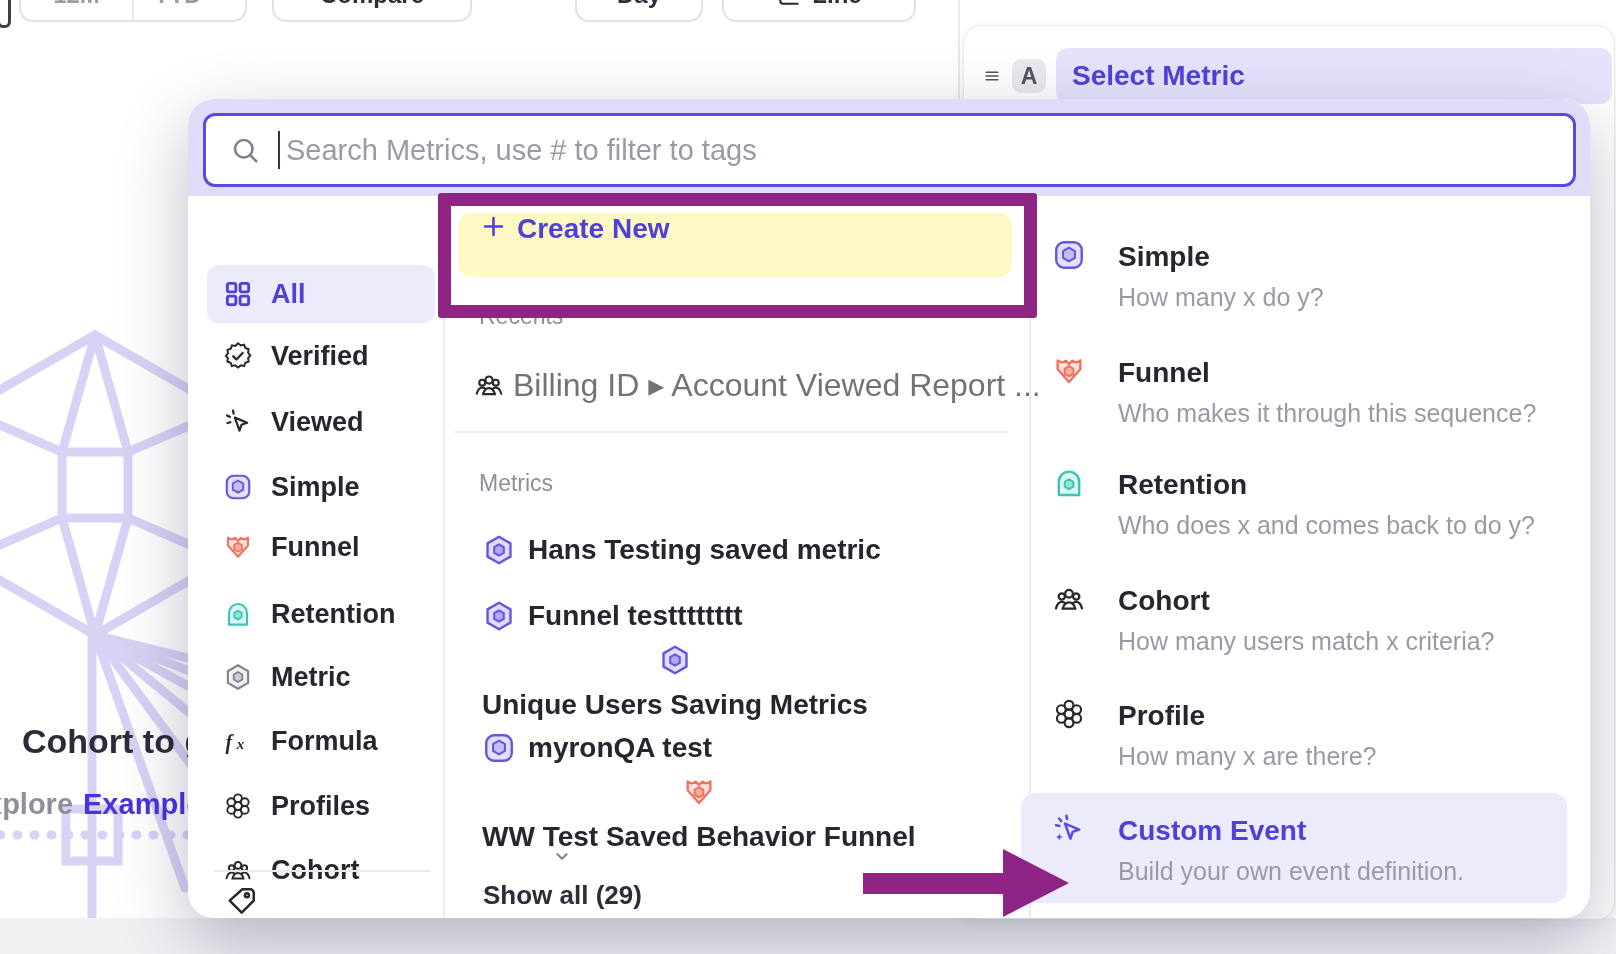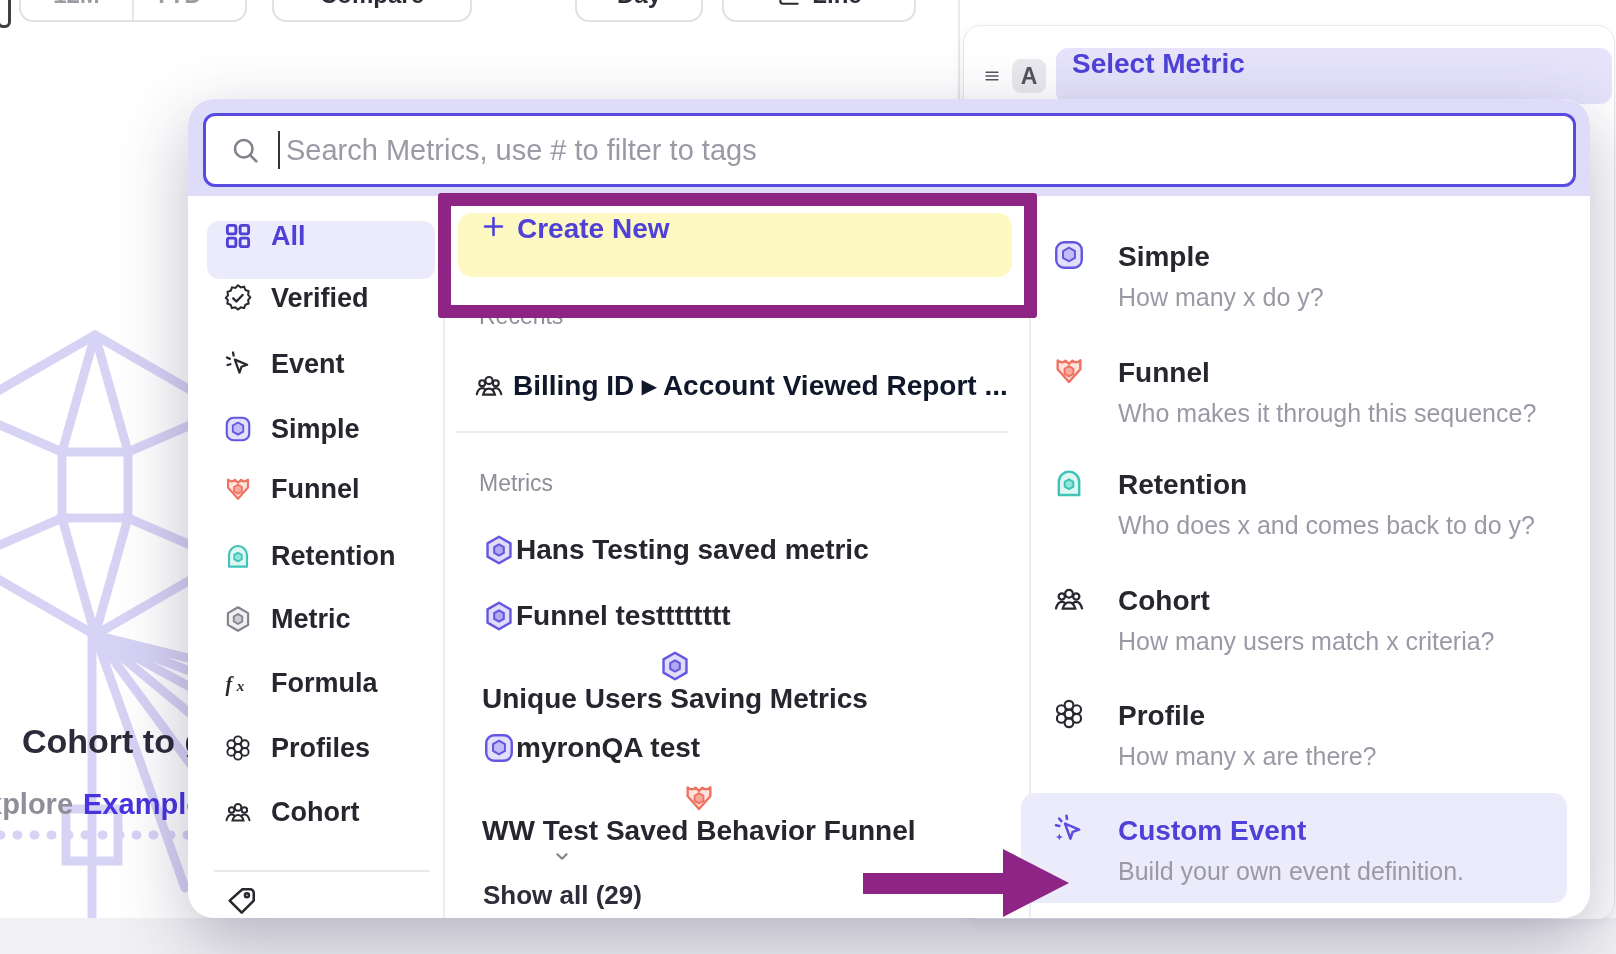--- a/index.html
+++ b/index.html
@@ -19,53 +19,53 @@
   .tbtn{position:absolute;top:-32px;height:54px;background:#fff;border:2px solid #e1e1e6;border-radius:14px;display:flex;align-items:center;justify-content:center;gap:10px;font-size:24px;font-weight:600;color:#2d2d3a;z-index:2;box-sizing:border-box;}
   .seg{position:absolute;left:19px;top:-32px;width:228px;height:54px;border:2px solid #e1e1e6;border-radius:14px;background:#fff;display:flex;z-index:2;box-sizing:border-box;}
   .seg .cell{flex:1;display:flex;align-items:center;justify-content:center;gap:8px;font-size:24px;font-weight:600;color:#9c9ba4;}
   .seg .cell + .cell{border-left:2px solid #e7e7ea;}
 
   
   .slot-card{position:absolute;left:963px;top:25px;width:650px;height:893px;background:#fff;border:1px solid #e7e7ec;border-radius:18px;box-shadow:0 4px 14px rgba(40,40,70,.06);z-index:2;}
   .slot-inner{position:absolute;left:18px;top:22px;display:flex;align-items:center;gap:10px;}
   .slot-handle{width:20px;height:20px;}
   .slot-badge{width:34px;height:34px;background:#e9e9ee;border-radius:9px;display:flex;align-items:center;justify-content:center;font-size:23px;font-weight:700;color:#53525c;}
-  .slot-pill{height:56px;width:540px;background:#e6e3fb;border-radius:12px;display:flex;padding-left:16px;font-size:28px;font-weight:600;color:#4f42d8;}
+  .slot-pill{height:56px;width:540px;background:#e6e3fb;border-radius:12px;display:flex;align-items:center;padding-left:16px;font-size:28px;font-weight:600;color:#4f42d8;}
 
   
   .modal{position:absolute;left:188px;top:99px;width:1402px;height:819px;background:#fff;border-radius:26px;box-shadow:0 24px 70px rgba(40,35,80,.30);z-index:10;overflow:hidden;}
   .modal-header{position:absolute;left:0;top:0;width:100%;height:97px;background:#dfdcf9;border-radius:26px 26px 0 0;}
   .search-box{position:absolute;left:15px;top:14px;width:1373px;height:74px;background:#fff;border:3px solid #584ce0;border-radius:12px;box-sizing:border-box;display:flex;align-items:center;}
   .search-ic{width:30px;height:30px;margin-left:24px;flex:none;}
   .search-caret{width:2px;height:38px;background:#34333d;margin-left:18px;flex:none;}
   .search-input{border:none;outline:none;flex:1;height:60px;font-size:29px;font-family:"Liberation Sans",sans-serif;color:#34333d;margin-left:4px;background:transparent;}
   .search-input::placeholder{color:#9b99a5;}
 
   .vdiv1{position:absolute;left:255px;top:97px;width:2px;height:722px;background:#ececf0;}
   .vdiv2{position:absolute;left:841px;top:97px;width:2px;height:722px;background:#ececf0;}
 
-  .side-row{position:absolute;left:19px;width:228px;height:58px;border-radius:12px;display:flex;align-items:flex-start;padding-left:16px;gap:18px;box-sizing:border-box;cursor:pointer;}
+  .side-row{position:absolute;left:19px;width:228px;height:58px;border-radius:12px;display:flex;align-items:center;padding-left:16px;gap:18px;box-sizing:border-box;cursor:pointer;margin-top:44px;}
   .side-row .ic{width:30px;height:30px;flex:none;}
   .side-row .lbl{font-size:27px;font-weight:600;color:#26262f;}
   .side-row.selected{background:#ecebfb;}
   .side-row.selected .lbl{color:#4f41d8;}
   .side-divider{position:absolute;left:26px;top:771px;width:216px;height:2px;background:#e9e9ec;}
   .side-partial{position:absolute;left:36px;top:786px;width:34px;height:34px;}
 
   .create-pill{position:absolute;left:270px;top:114px;width:554px;height:64px;background:#fef9c3;border-radius:14px;display:flex;padding-left:22px;gap:10px;box-sizing:border-box;cursor:pointer;}
   .create-pill .ic{width:27px;height:27px;flex:none;}
   .create-pill .lbl{font-size:28px;font-weight:600;color:#4f41d8;}
 
   .list-header{position:absolute;left:291px;transform:translateY(-50%);font-size:23px;font-weight:500;color:#8f8e99;}
   .recent-row{position:absolute;left:285px;top:286px;transform:translateY(-50%);display:flex;align-items:center;gap:8px;cursor:pointer;white-space:nowrap;}
   .recent-row .ic{width:32px;height:32px;flex:none;}
-  .recent-row .lbl{font-size:28px;font-weight:700;color:#0f172a;}
+  .recent-row .lbl{font-size:32px;font-weight:400;color:#737373;}
   .mid-divider{position:absolute;left:267px;top:332px;width:553px;height:2px;background:#ebebee;}
 
-  .metric-row{position:absolute;left:294px;transform:translateY(-50%);display:flex;align-items:center;cursor:pointer;white-space:nowrap;}
+  .metric-row{position:absolute;left:294px;transform:translateY(-50%);display:flex;align-items:center;gap:12px;cursor:pointer;white-space:nowrap;}
   .metric-row .ic{width:34px;height:34px;flex:none;}
   .metric-row .lbl{font-size:28px;font-weight:600;color:#26262f;}
 
   .showall-row{position:absolute;left:295px;top:779px;transform:translateY(-50%);display:flex;align-items:center;gap:13px;cursor:pointer;flex-direction:column;}
   .showall-row .ic{width:22px;height:22px;flex:none;}
   .showall-row .lbl{font-size:26px;font-weight:600;color:#2d2d3a;}
 
   .type-row{position:absolute;left:864px;width:515px;display:flex;gap:32px;cursor:pointer;}
   .type-row .ic{width:34px;height:34px;flex:none;margin-top:1px;position:relative;z-index:1;}
   .type-texts{display:flex;flex-direction:column;position:relative;z-index:1;}
@@ -194,21 +194,21 @@
         </span>
         <span class="lbl">Verified</span>
       </div>
       <div class="side-row" style="top: 250px;">
         <span class="ic">
           <svg viewBox="0 0 24 24" fill="none" stroke="#28282f" stroke-width="1.8" stroke-linecap="round" stroke-linejoin="round" style="width: 100%; height: 100%; display: block;">
             <path d="M9.5 8.5l9.8 4.1-4.5 1.6-1.6 4.7z"></path>
             <path d="M8 2.8l.5 2.5M3.2 6.8l2.3 1.1M3.6 12.8l2.3-.6"></path>
           </svg>
         </span>
-        <span class="lbl">Event</span>
+        <span class="lbl">Viewed</span>
       </div>
       <div class="side-row" style="top: 315px;">
         <span class="ic">
           <svg viewBox="0 0 24 24" style="width: 100%; height: 100%; display: block;">
             <rect x="3" y="3" width="18" height="18" rx="5.5" fill="#e3e0fb" stroke="#6456e0" stroke-width="1.7"></rect>
             <path d="M12 6.8l4.2 2.4v4.9L12 16.5l-4.2-2.4V9.2z" fill="#c3bcf5" stroke="#6456e0" stroke-width="1.4"></path>
           </svg>
         </span>
         <span class="lbl">Simple</span>
       </div>

